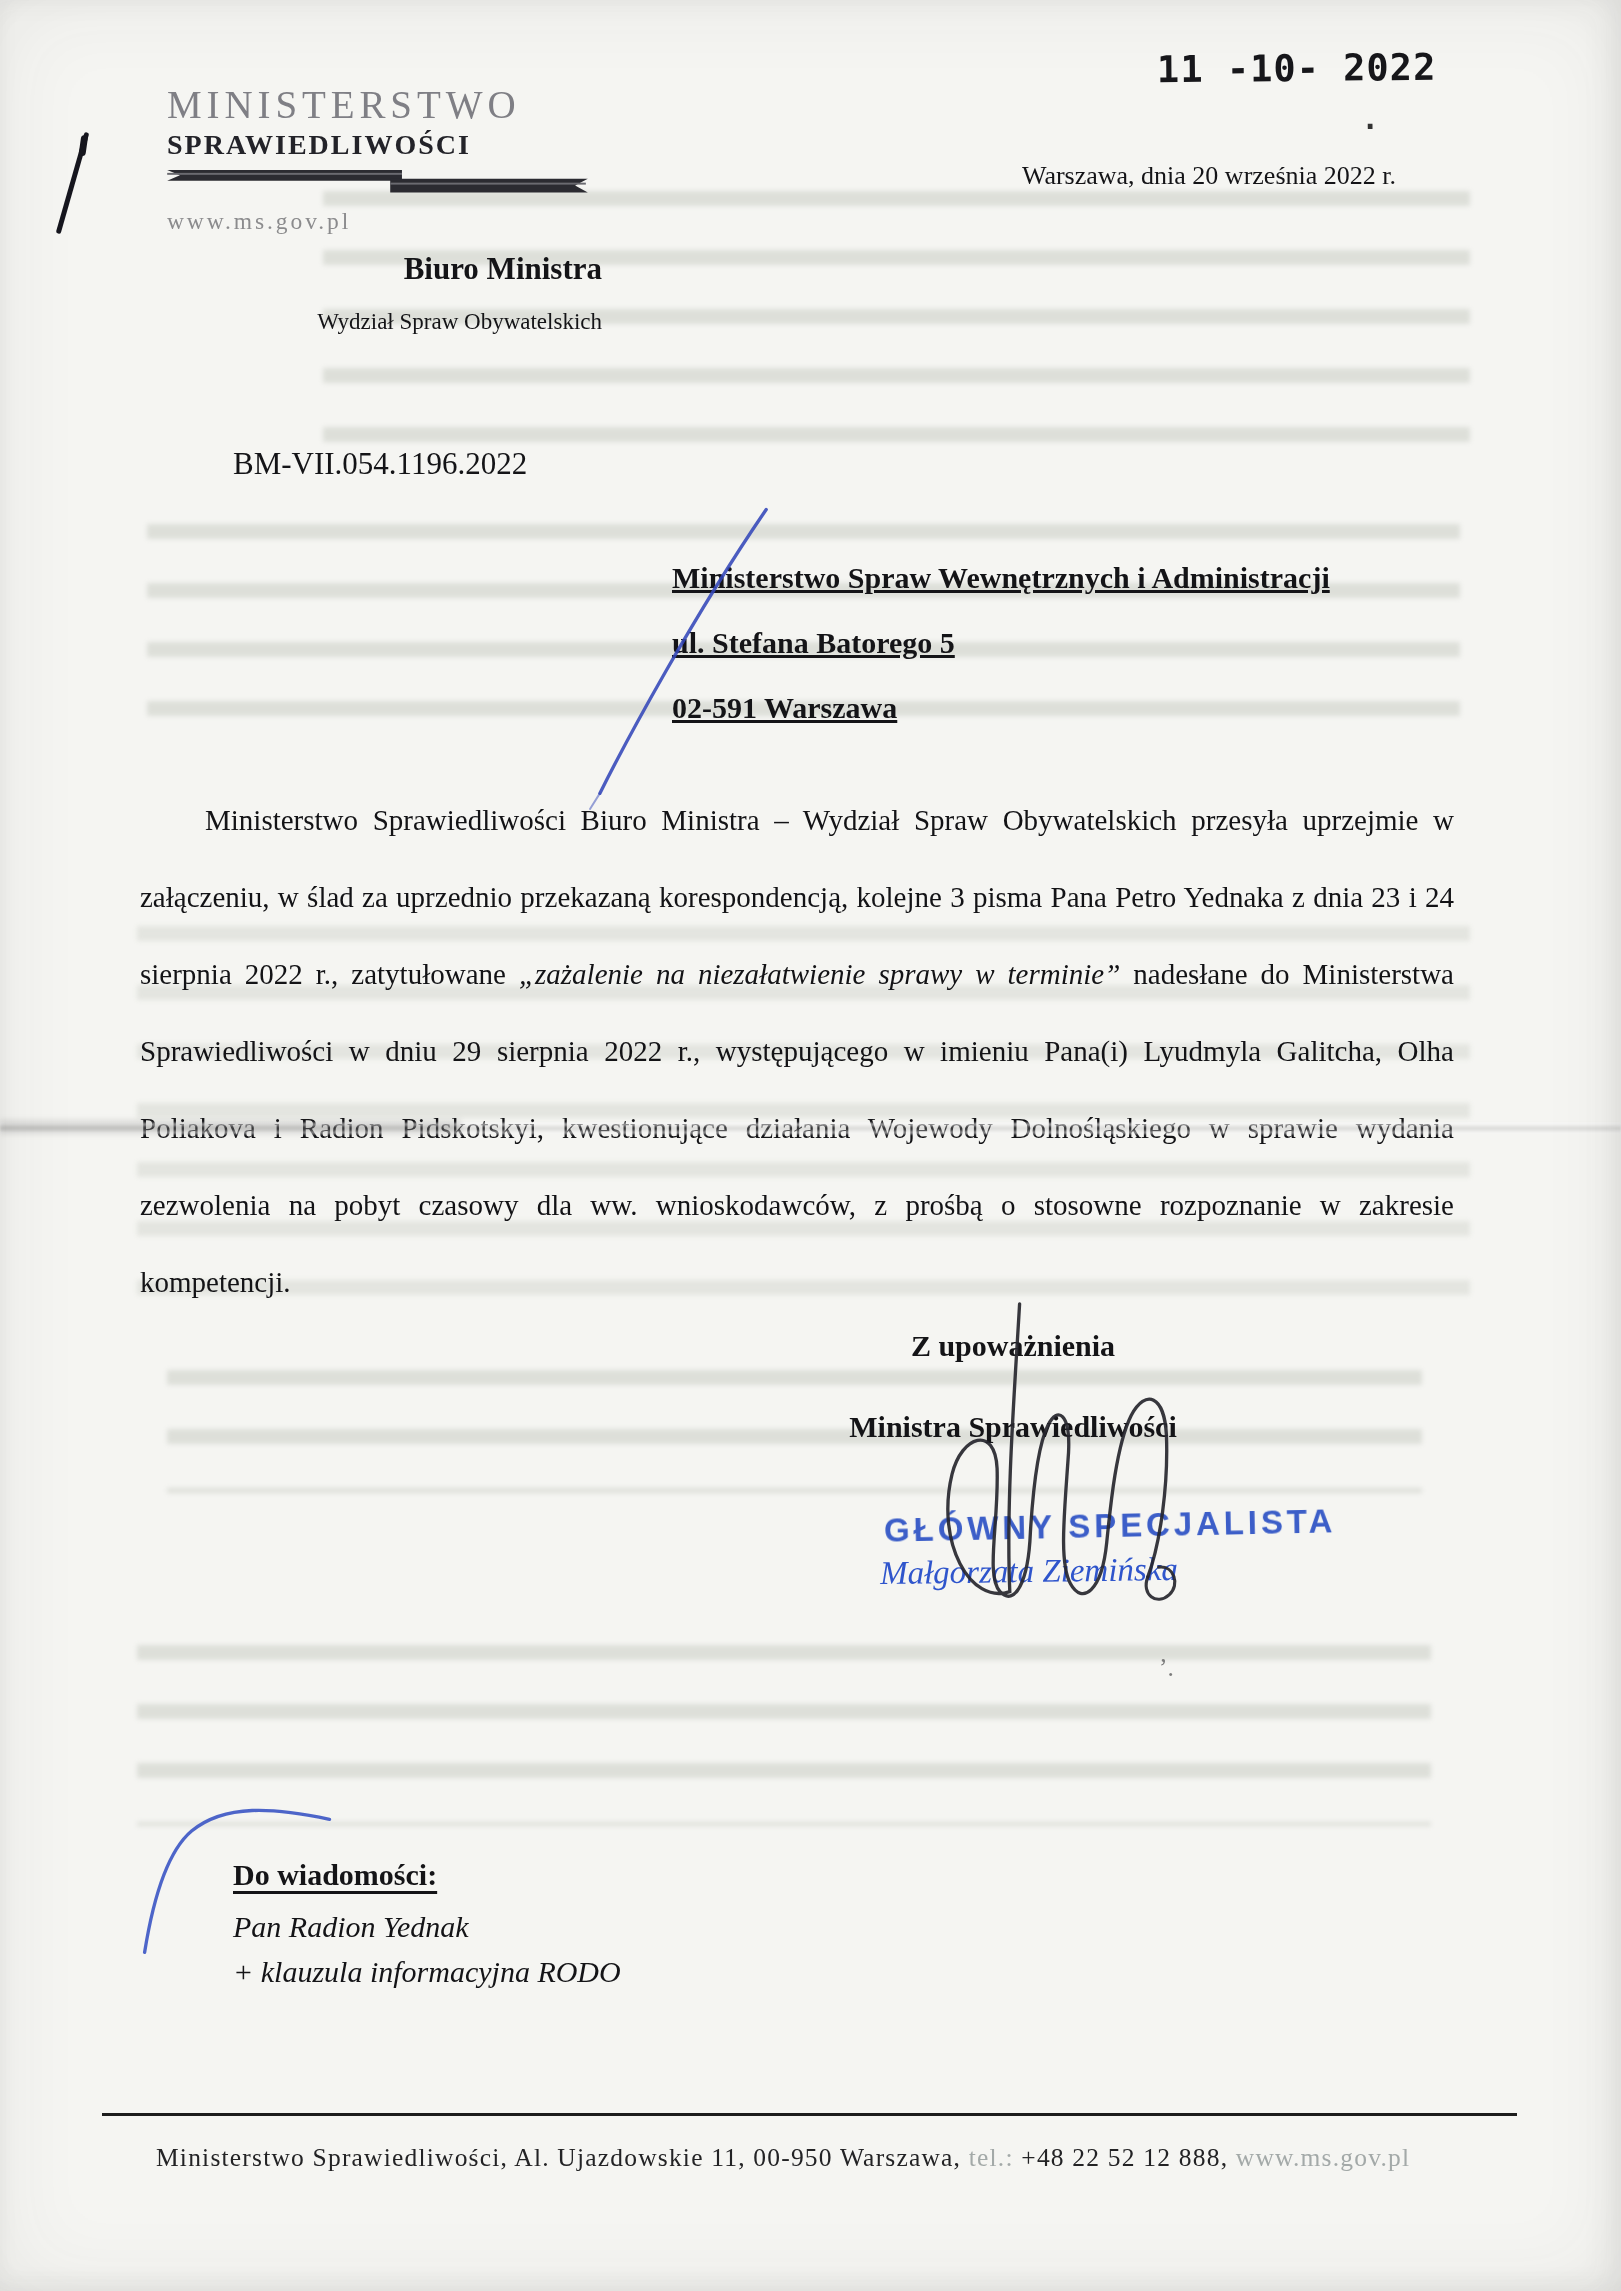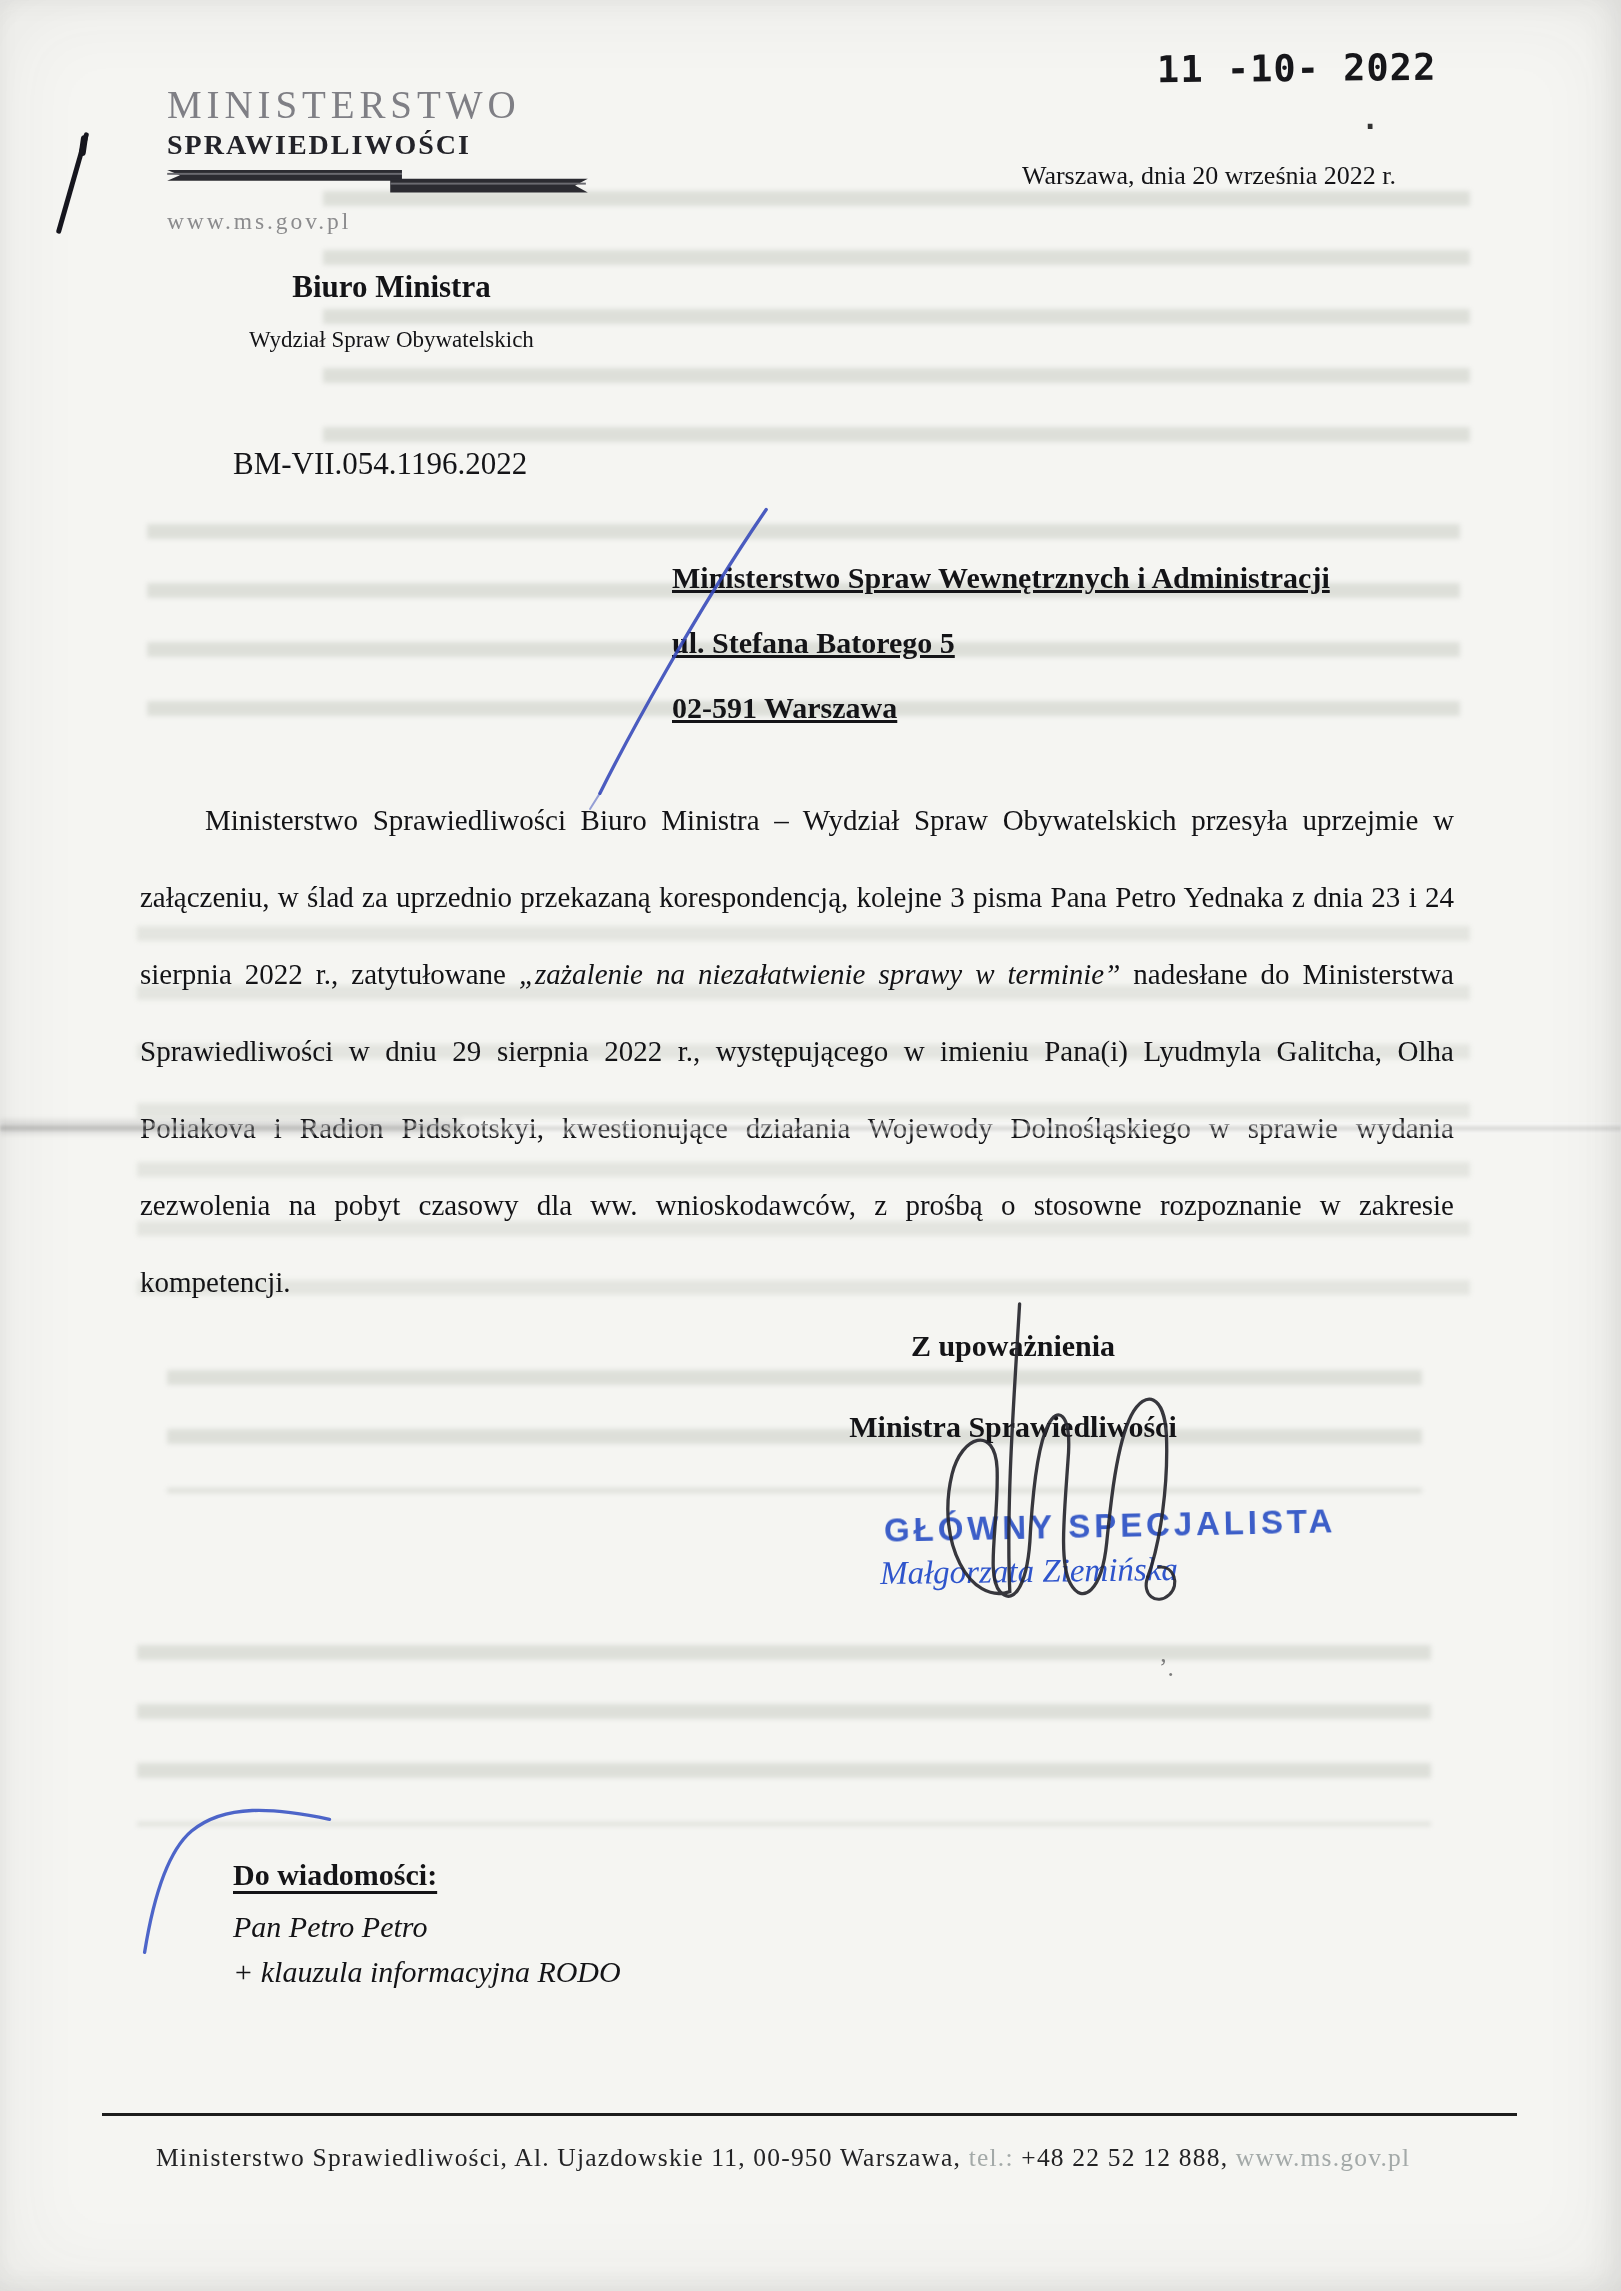--- a/index.html
+++ b/index.html
@@ -21,21 +21,21 @@
   .logo-ribbon{margin-top:5.9px;}
   .logo-url{font-size:23.5px;letter-spacing:2.9px;color:#8b8b8d;margin-top:9.8px;}
   
   .datestamp{position:absolute;left:1157px;top:47px;z-index:3;
     font-family:"DejaVu Sans Mono", monospace;font-weight:bold;font-size:37px;color:#17171b;
     letter-spacing:1px;transform:rotate(-.5deg);}
   .datestamp .dot{position:absolute;left:204px;top:63px;font-size:29px;color:#333;}
   
   .placedate{position:absolute;right:225px;top:161px;font-size:26px;z-index:3;}
   
-  .sender{position:absolute;left:181px;top:269px;width:421px;text-align:center;z-index:3;}
+  .sender{position:absolute;left:181px;top:251px;width:421px;text-align:right;z-index:3;}
   .sender .office{font-weight:bold;font-size:31px;}
   .sender .dept{font-weight:normal;font-size:23px;margin-top:21.6px;}
   .refnum{position:absolute;left:233px;top:446px;font-weight:normal;font-size:31px;z-index:3;}
   
   .recipient{position:absolute;left:672px;top:545px;z-index:3;font-weight:bold;font-size:30px;line-height:65px;text-decoration:underline;}
   
   .body-par{position:absolute;left:140px;top:782px;width:1314px;z-index:2;
     font-size:29px;line-height:77px;text-align:justify;text-indent:65px;color:#131316;}
   .body-par .it{font-style:italic;}
   
@@ -139,21 +139,21 @@
 <div class="signer">Małgorzata Ziemińska</div>
 
 <div class="stray">’.</div>
 
 <svg class="ink" style="left:127px;top:1784px;" width="225" height="191" viewBox="0 0 230 195">
   <path d="M18,172 C26,122 40,70 66,48 C100,20 150,24 207,36" fill="none" stroke="#3b55c4" stroke-width="3.4" stroke-linecap="round" opacity=".9"></path>
 </svg>
 
 <div class="cc">
   <div class="head">Do wiadomości:</div>
-  <div class="it">Pan Petro Petro</div>
+  <div class="it">Pan Radion Yednak</div>
   <div class="it" style="margin-top:0;">+ klauzula informacyjna RODO</div>
 </div>
 
 <div class="footer-rule"></div>
 <div class="footer-line"><span>Ministerstwo Sprawiedliwości, Al. Ujazdowskie 11, 00-950 Warszawa, </span><span class="light">tel.: </span><span>+48 22 52 12 888, </span><span class="light">www.ms.gov.pl</span></div>
 
 <div class="page-shade"></div>
 
 
 </body></html>

